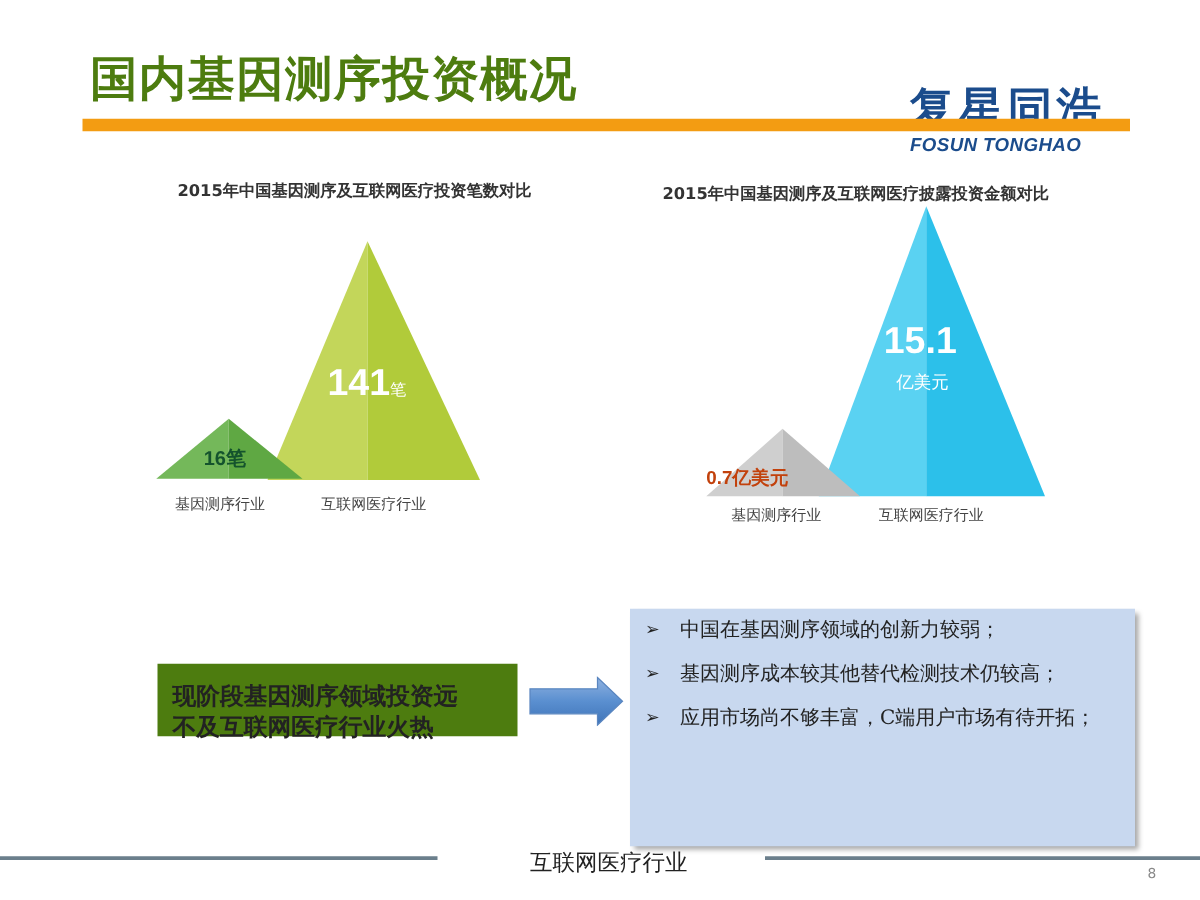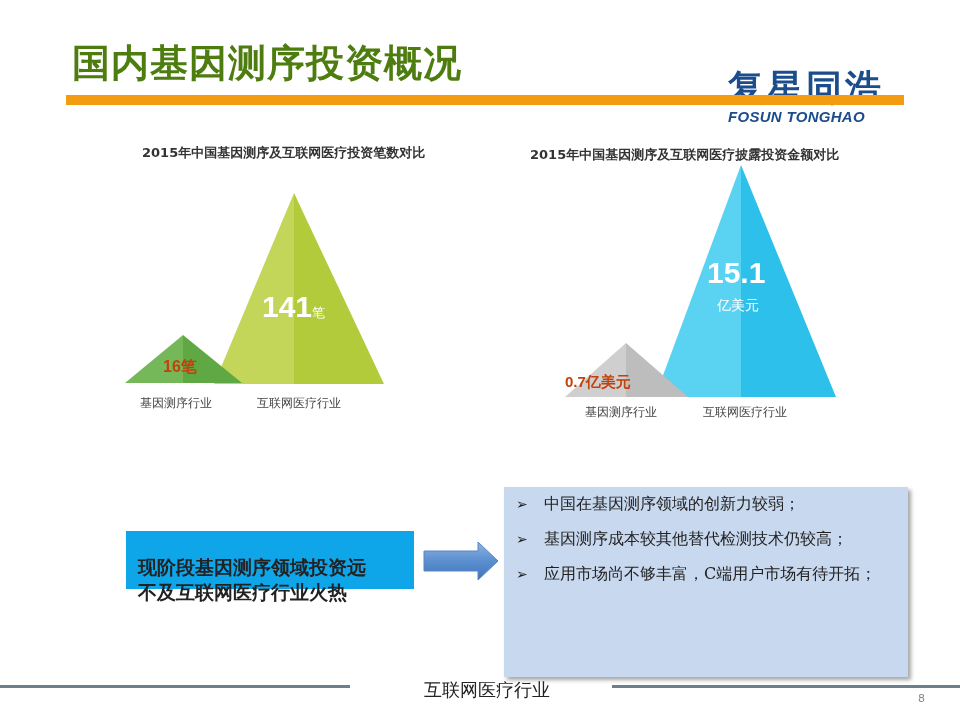--- a/index.html
+++ b/index.html
@@ -4,21 +4,21 @@
 <style>
   html,body{margin:0;padding:0;}
   body{width:960px;height:720px;background:#ffffff;position:relative;overflow:hidden;font-family:"DejaVu Sans","Liberation Sans",sans-serif;}
   .title{position:absolute;left:72px;top:38px;font-size:38px;font-weight:bold;color:#4d7c0f;letter-spacing:1px;}
   .logo{position:absolute;left:728px;top:24px;width:175px;}
   .logo-cn{font-size:36px;font-weight:bold;color:#1b4c8c;letter-spacing:3px;line-height:40px;margin-top:44px;}
   .logo-en{font-family:"Liberation Sans",sans-serif;font-size:15px;font-weight:bold;font-style:italic;color:#1b4c8c;letter-spacing:0.3px;margin-top:0px;}
   .orange-bar{position:absolute;left:66px;top:95px;width:838px;height:10px;background:#f39c12;}
   .chart-title{position:absolute;font-size:13px;font-weight:bold;color:#333;white-space:nowrap;}
   .cat-label{position:absolute;font-size:12px;color:#444;white-space:nowrap;}
-  .left-box{position:absolute;left:126px;top:531px;width:288px;height:58px;background:#0ea5e9;box-sizing:border-box;padding:24px 12px;font-family:"DejaVu Serif","Liberation Serif",serif;font-size:19px;font-weight:bold;color:#222;line-height:25px;}
+  .left-box{position:absolute;left:126px;top:531px;width:288px;height:58px;background:#4d7c0f;box-sizing:border-box;padding:14px 12px;font-family:"DejaVu Serif","Liberation Serif",serif;font-size:19px;font-weight:bold;color:#222;line-height:25px;}
   .arrow{position:absolute;left:422px;top:541px;}
   .right-box{position:absolute;left:504px;top:487px;width:404px;height:190px;background:#c8d8ef;box-shadow:3px 3px 4px rgba(0,0,0,0.35);box-sizing:border-box;padding:6px 10px 0 12px;font-family:"DejaVu Serif","Liberation Serif",serif;font-size:16px;color:#222;}
   .bullet{display:flex;line-height:22px;margin-bottom:13px;}
   .bullet .mark{width:28px;flex:0 0 28px;font-size:14px;}
   .footer-line{position:absolute;top:685px;height:3px;background:#6b7f8c;}
   .footer-text{position:absolute;left:424px;top:678px;font-size:18px;color:#222;}
   .page-num{position:absolute;left:918px;top:692px;font-size:11px;color:#888;}
 </style>
 </head>
 <body>
@@ -37,21 +37,21 @@
 
   <polygon points="294,193 214,384 294,384" fill="#c3d65a"></polygon>
   <polygon points="294,193 294,384 384,384" fill="#b1cb3a"></polygon>
 
   <polygon points="183,335 125,383 183,383" fill="#74b85a"></polygon>
   <polygon points="183,335 183,383 242,383" fill="#5fa843"></polygon>
 </svg>
 <div style="position:absolute;left:262px;top:290px;color:#fff;font-weight:bold;font-size:30px;font-family:'Liberation Sans',sans-serif;text-align:right;">
   <span>141</span><span style="font-size:13px;font-weight:normal;">笔</span>
 </div>
-<div style="position:absolute;left:163px;top:357px;color:#c2410c;font-weight:bold;font-size:16px;font-family:'Liberation Sans',sans-serif;">16笔</div>
+<div style="position:absolute;left:163px;top:357px;color:#14532d;font-weight:bold;font-size:16px;font-family:'Liberation Sans',sans-serif;">16笔</div>
 <div class="cat-label" style="left:140px;top:395px;">基因测序行业</div>
 <div class="cat-label" style="left:257px;top:395px;">互联网医疗行业</div>
 
 <div class="chart-title" style="left:530px;top:146px;">2015年中国基因测序及互联网医疗披露投资金额对比</div>
 <svg style="position:absolute;left:0;top:0;" width="960" height="420">
   <polygon points="741,165 655,397 741,397" fill="#5ad2f2"></polygon>
   <polygon points="741,165 741,397 836,397" fill="#2cc0ea"></polygon>
   <polygon points="626,343 565,397 626,397" fill="#cfcfcf"></polygon>
   <polygon points="626,343 626,397 688,397" fill="#bdbdbd"></polygon>
 </svg>

